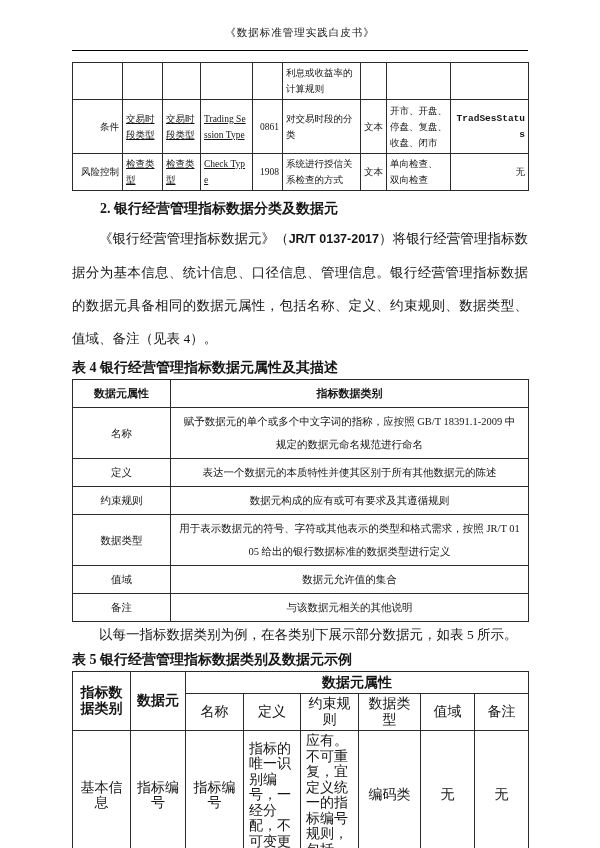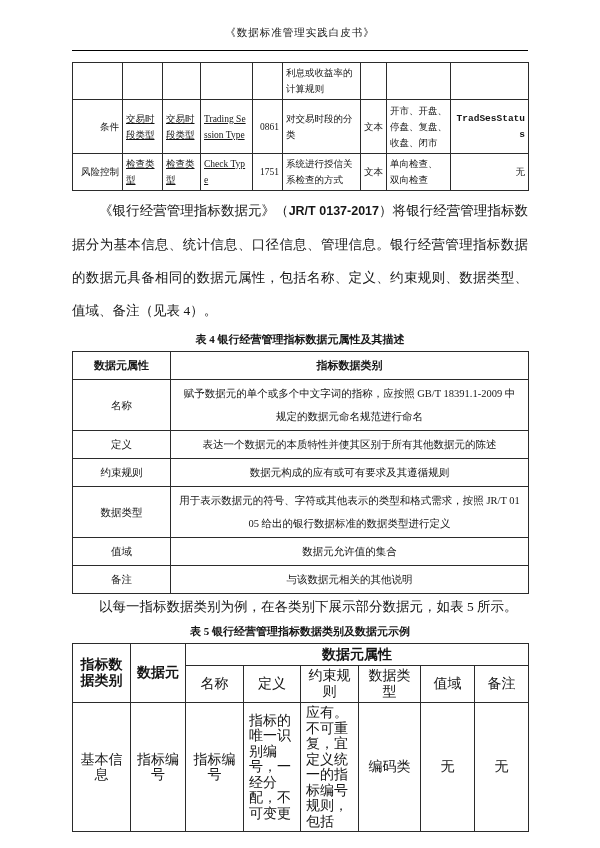--- a/index.html
+++ b/index.html
@@ -32,21 +32,21 @@
   
   .sec-h { margin: 7px 0 0 28px; font-size: 14px; font-weight: bold; line-height: 21px; }
   .para { margin: 3px 0 0 0; font-size: 13.5px; line-height: 33px;
           text-align: justify; text-indent: 2em; }
   .para .code { font-family: "Liberation Sans", "DejaVu Sans", sans-serif;
                 font-weight: 600; font-size: 12.5px; }
   .para2 { margin: 0 0 0 0; font-size: 13.5px; line-height: 25px;
            text-indent: 2em; text-align: justify; }
 
   
-  .cap { margin-top: 4px; text-align: center; font-size: 11px;
+  .cap { margin-top: 4px; text-align: left; font-size: 14px;
          font-weight: bold; line-height: 17px; }
 
   
   .t4 { margin-top: 3px; font-size: 10.5px; line-height: 23px; }
   .t4 th { font-size: 11px; text-align: center; padding: 2px 4px; }
   .t4 td.attr { text-align: center; padding: 2px 4px; }
   .t4 td.desc { text-align: center; padding: 2px 8px; }
 
   
   .t5 { margin-top: 3px; font-size: 14px; line-height: 15.5px; }
@@ -100,31 +100,32 @@
       <td class="pre">开市、开盘、
 停盘、复盘、
 收盘、闭市</td>
       <td class="sans">TradSesStatus</td>
     </tr>
     <tr style="height:34px">
       <td>风险控制</td>
       <td class="cl">检查类型</td>
       <td class="cl">检查类型</td>
       <td class="cl">Check Type</td>
-      <td>1751</td>
+      <td>1908</td>
       <td class="pre">系统进行授信关
 系检查的方式</td>
       <td>文本</td>
       <td class="pre">单向检查、
 双向检查</td>
       <td>无</td>
     </tr>
   </tbody>
     </table>
 
+  <div class="sec-h">2.  银行经营管理指标数据分类及数据元</div>
 
   <p class="para"><span>《银行经营管理指标数据元》（</span><span class="code">JR/T 0137-2017</span><span>）将银行经营管理指标数据分为基本信息、统计信息、口径信息、管理信息。银行经营管理指标数据的数据元具备相同的数据元属性，包括名称、定义、约束规则、数据类型、值域、备注（见表 4）。</span></p>
 
   <div class="cap">表 4  银行经营管理指标数据元属性及其描述</div>
 
   <table class="t4">
     <colgroup>
         <col style="width:98px">
         <col style="width:358px">
       </colgroup>

